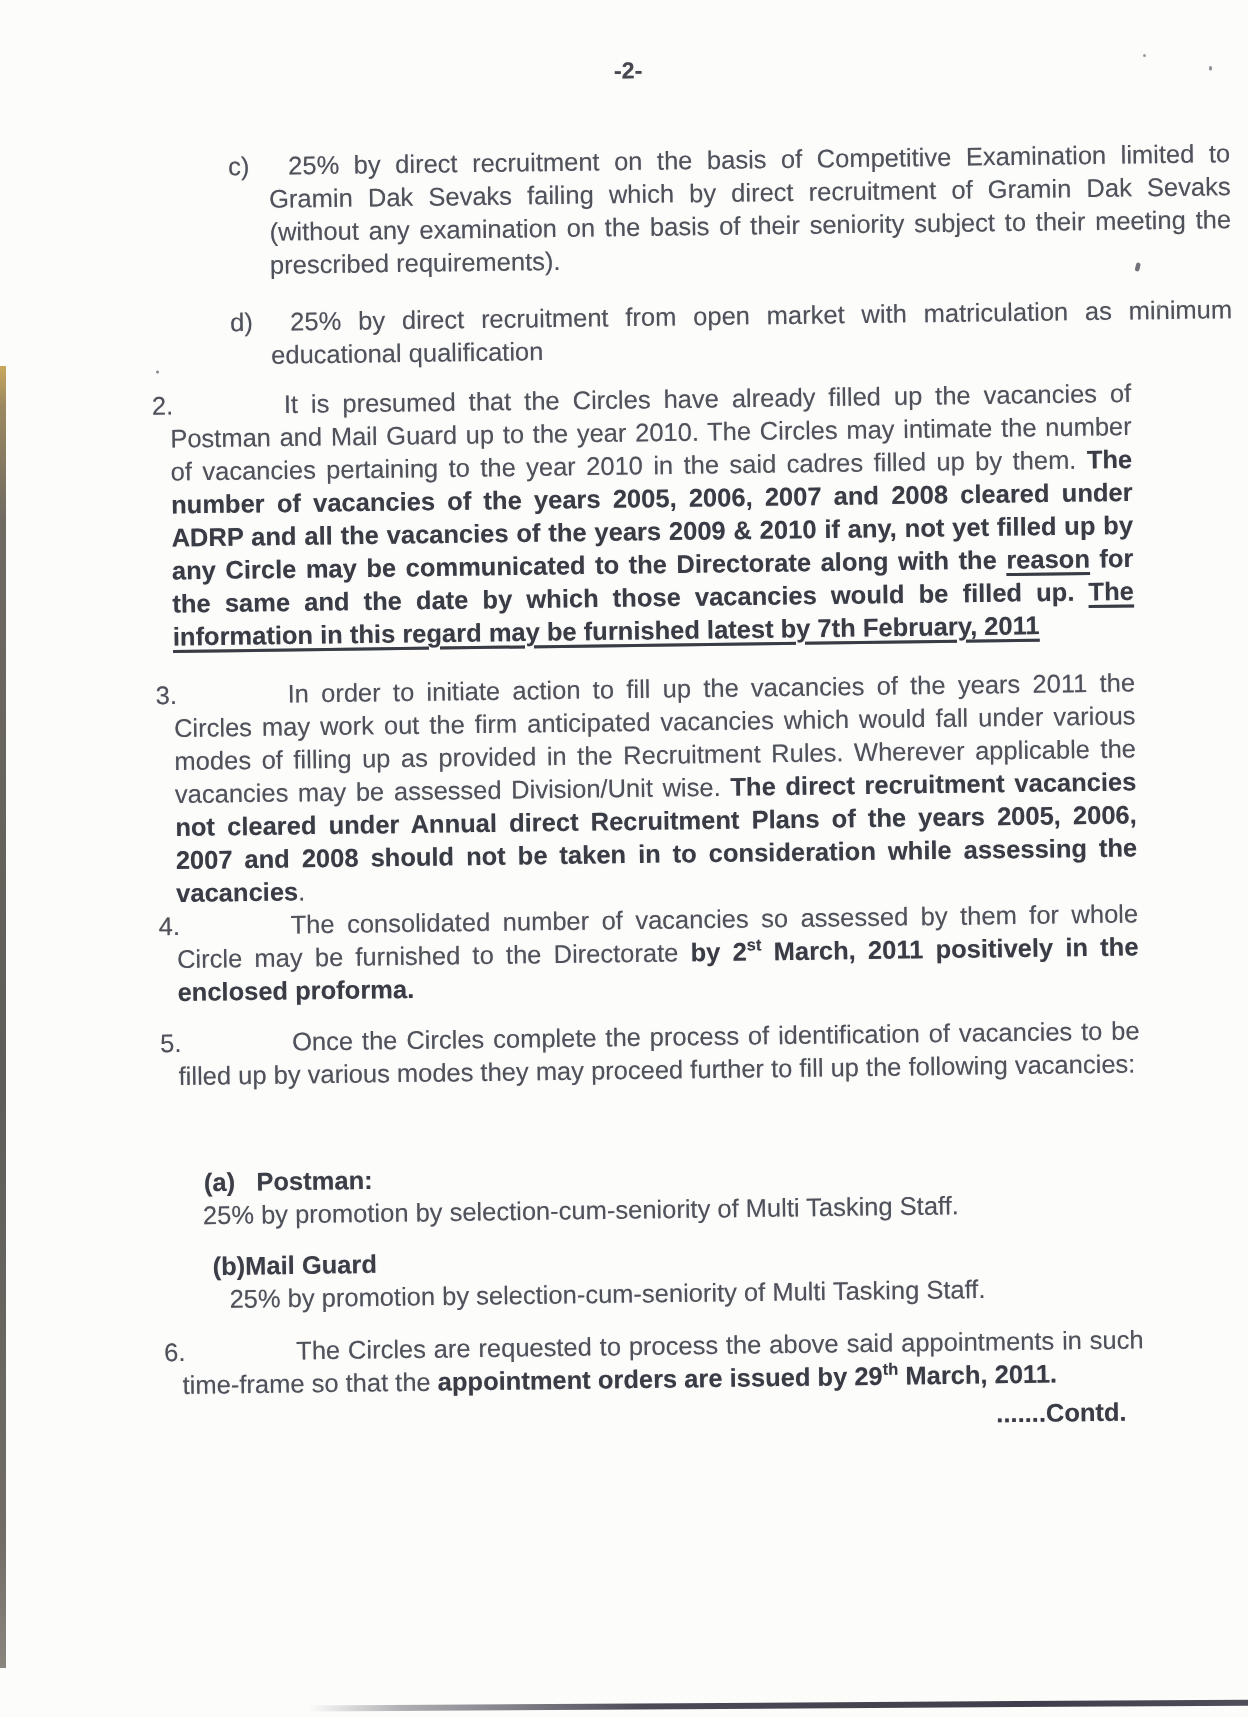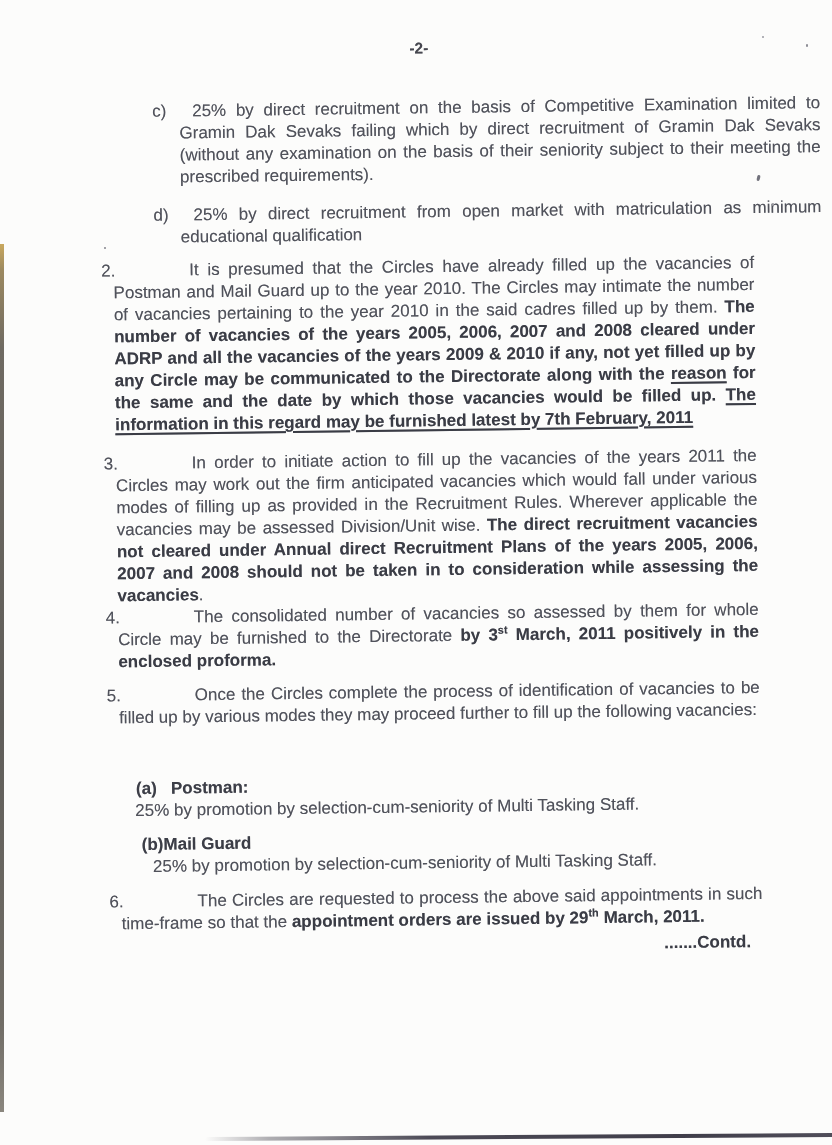--- a/index.html
+++ b/index.html
@@ -49,21 +49,21 @@
 </head>
 <body>
 
 <div class="page">
   <div class="doc">
       <div class="blk page-num">-2-</div>
       <p class="blk letter-item item-c"><span class="marker">c)</span><span class="">25% by direct recruitment on the basis of Competitive Examination limited to Gramin Dak Sevaks failing which by direct recruitment of Gramin Dak Sevaks (without any examination on the basis of their seniority subject to their meeting the prescribed requirements).</span></p>
       <p class="blk letter-item item-d"><span class="marker">d)</span><span class="">25% by direct recruitment from open market with matriculation as minimum educational qualification</span></p>
       <p class="blk num-para para-2"><span class="pnum">2.</span><span class="">It is presumed that the Circles have already filled up the vacancies of Postman and Mail Guard up to the year 2010. The Circles may intimate the number of vacancies pertaining to the year 2010 in the said cadres filled up by them. </span><span class="b ">The number of vacancies of the years 2005, 2006, 2007 and 2008 cleared under ADRP and all the vacancies of the years 2009 &amp; 2010 if any, not yet filled up  by any Circle may be communicated to the Directorate along with the </span><span class="b u">reason</span><span class="b "> for the same and the date by which those vacancies would be filled up. </span><span class="b u">The information in this regard may be furnished latest by 7th February, 2011</span></p>
       <p class="blk num-para para-3"><span class="pnum">3.</span><span class="">In order to initiate action to fill up the vacancies of the years 2011 the Circles may work out the firm anticipated vacancies which would fall under various modes of filling up as provided in the Recruitment Rules. Wherever applicable the vacancies may be assessed Division/Unit wise. </span><span class="b ">The direct recruitment vacancies not cleared under Annual direct Recruitment Plans of the years 2005, 2006, 2007 and 2008 should not be taken in to consideration while assessing the vacancies</span><span class="">.</span></p>
-      <p class="blk num-para para-4"><span class="pnum">4.</span><span class="">The consolidated number of vacancies so assessed by them for whole Circle may be furnished to the Directorate </span><span class="b ">by 3</span><sup class="b ">st</sup><span class="b "> March, 2011 positively in the enclosed proforma.</span></p>
+      <p class="blk num-para para-4"><span class="pnum">4.</span><span class="">The consolidated number of vacancies so assessed by them for whole Circle may be furnished to the Directorate </span><span class="b ">by 2</span><sup class="b ">st</sup><span class="b "> March, 2011 positively in the enclosed proforma.</span></p>
       <p class="blk num-para para-5"><span class="pnum">5.</span><span class="">Once the Circles complete the process of identification of vacancies to be filled up by various modes they may proceed further to fill up the following vacancies:</span></p>
       <div class="blk sub-item sub-a">
         <div class="sub-heading">(a)   Postman:</div>
         <div class="sub-body">25% by promotion by selection-cum-seniority of Multi Tasking Staff.</div>
       </div>
       <div class="blk sub-item sub-b">
         <div class="sub-heading">(b)Mail Guard</div>
         <div class="sub-body">25% by promotion by selection-cum-seniority of Multi Tasking Staff.</div>
       </div>
       <p class="blk num-para para-6"><span class="pnum">6.</span><span class="">The Circles are requested to process the above said appointments in such time-frame so that the </span><span class="b ">appointment orders are issued by 29</span><sup class="b ">th</sup><span class="b "> March, 2011.</span></p>

